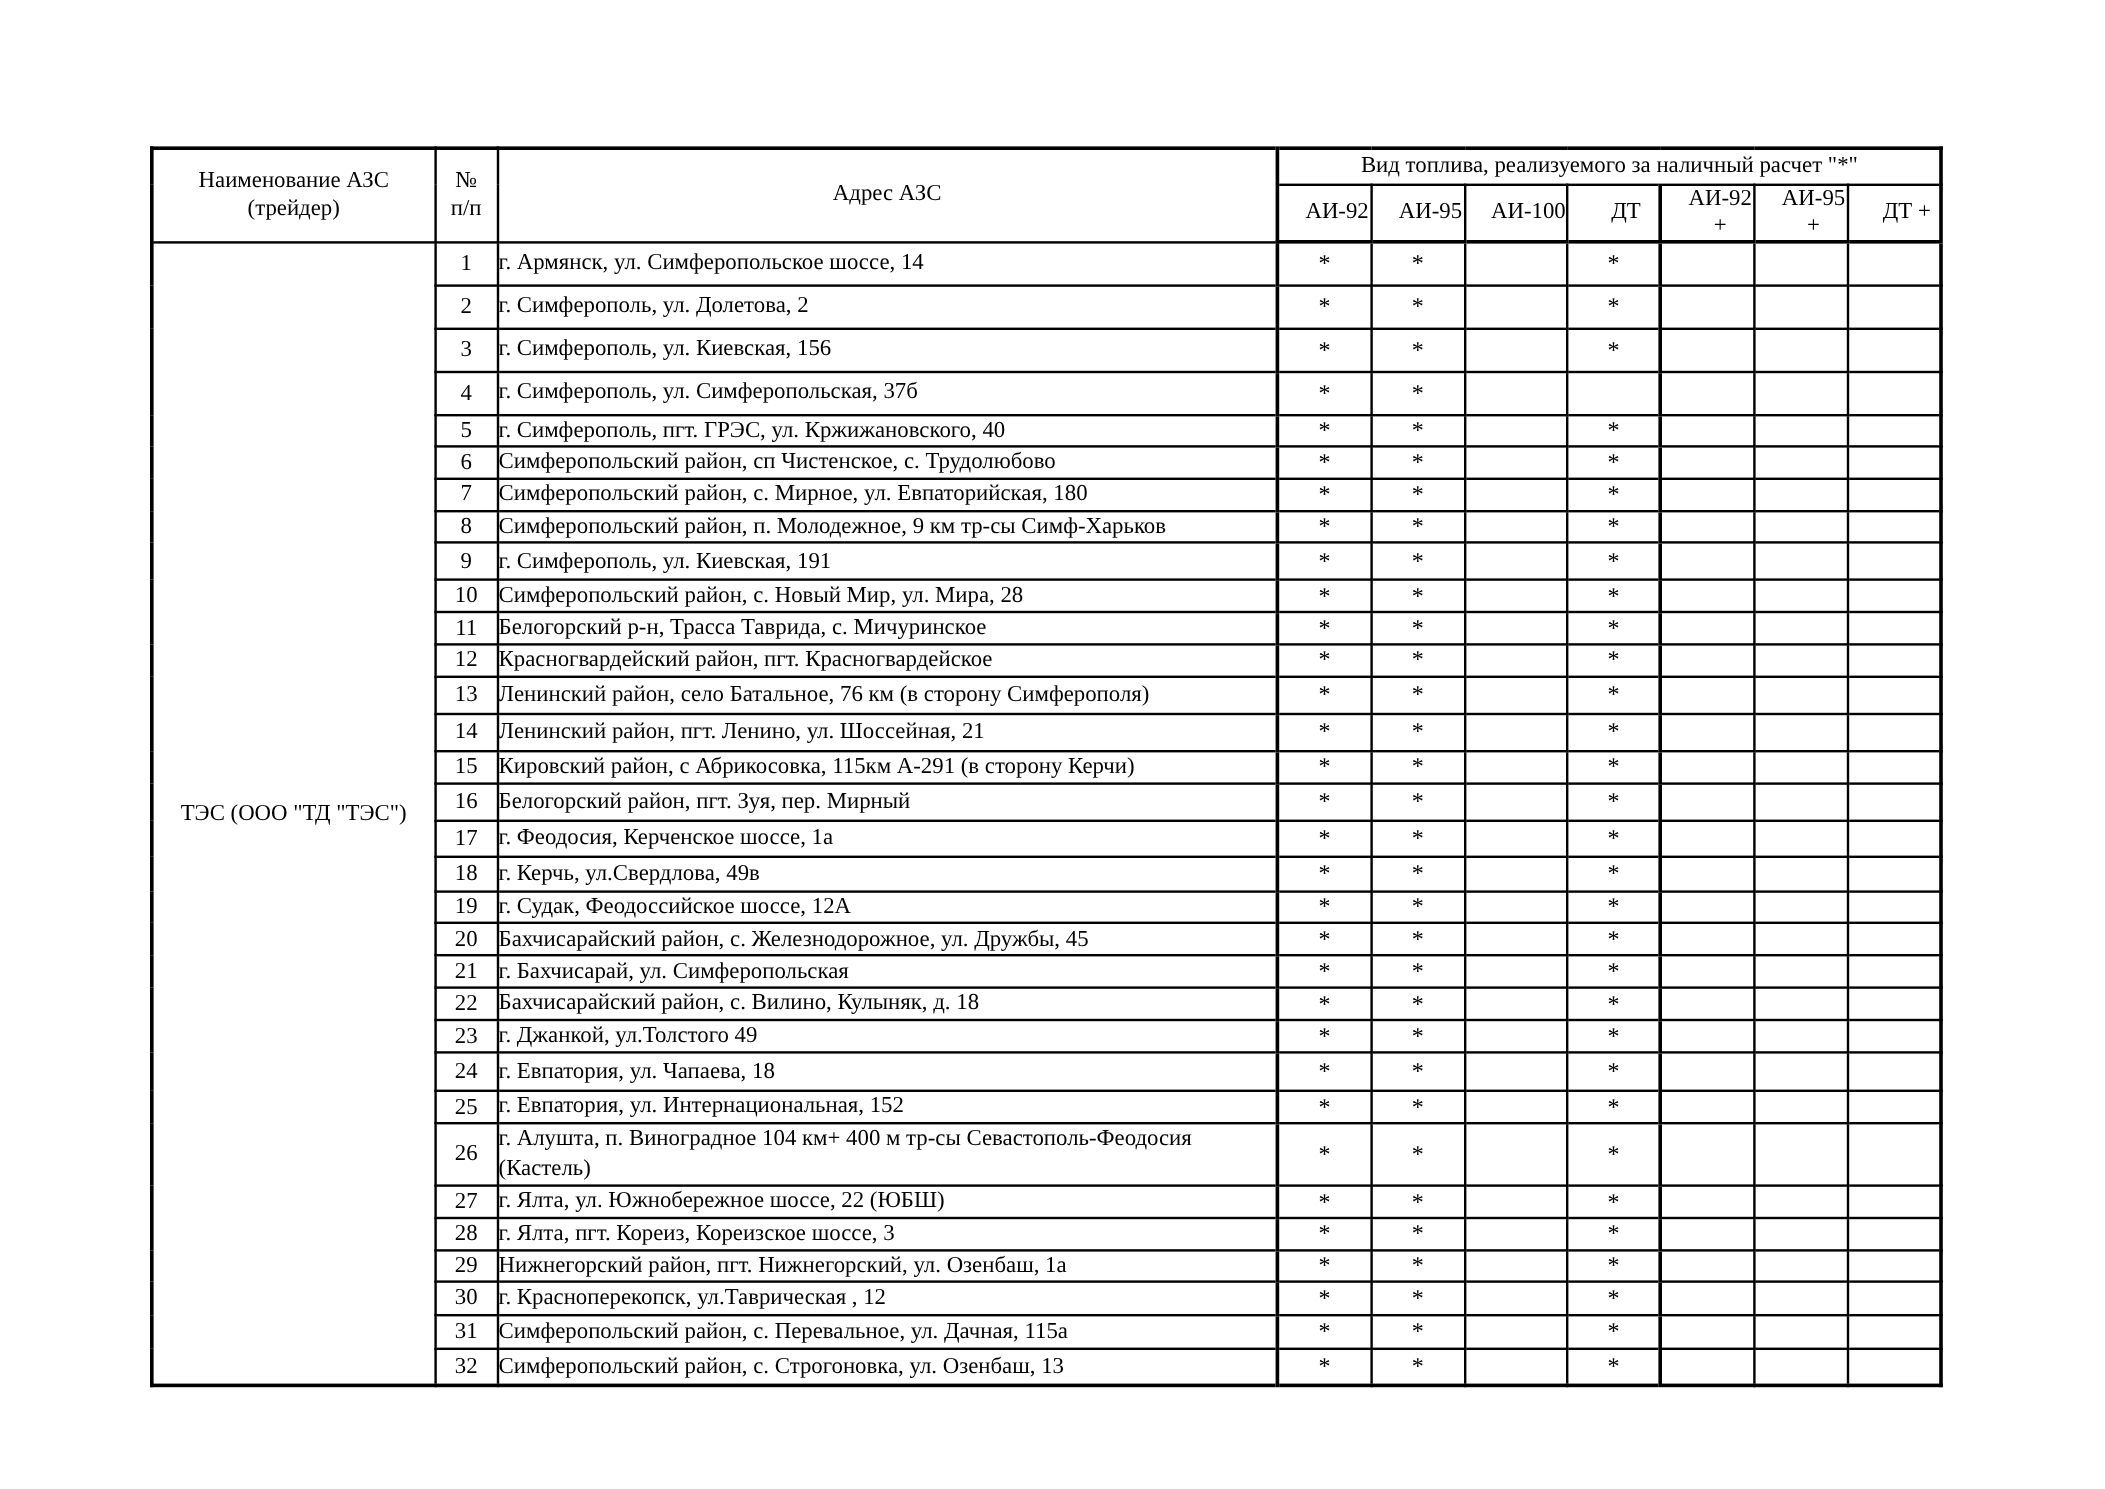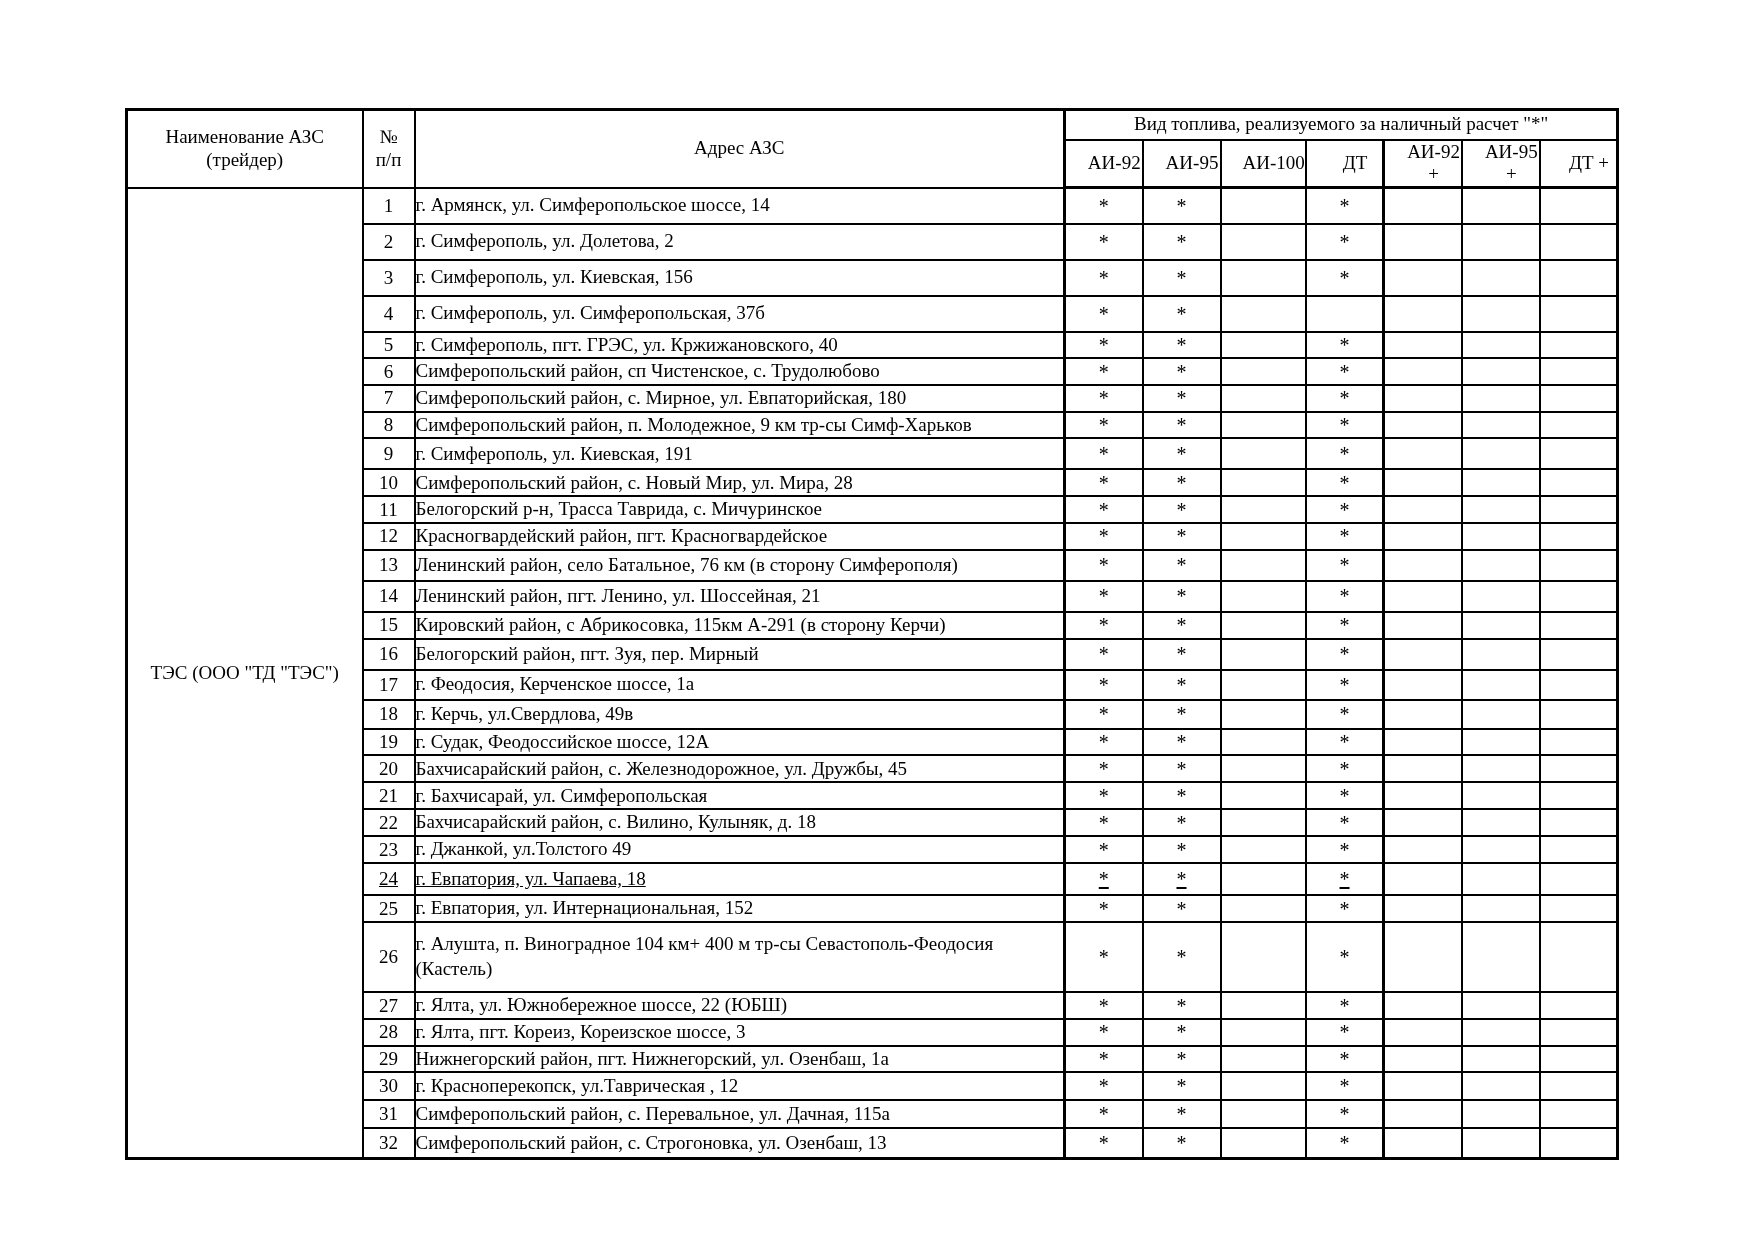--- a/index.html
+++ b/index.html
@@ -10,21 +10,21 @@
   body {
     width: 1754px;
     height: 1241px;
     position: relative;
     font-family: "Liberation Serif", serif;
     color: #000;
   }
   table.azs {
     position: absolute;
     left: 125px;
-    top: 108px;
+    top: 122px;
     border-collapse: collapse;
     table-layout: fixed;
     border: 3px solid #000;
     font-size: 19px;
   }
   .azs th, .azs td {
     border: 2px solid #000;
     padding: 0;
     font-weight: normal;
     vertical-align: middle;
@@ -339,21 +339,21 @@
         <td class="num-cell">23</td>
         <td class="addr-cell">г. Джанкой, ул.Толстого 49</td>
         <td class="mark-cell fuel-first">*</td>
         <td class="mark-cell">*</td>
         <td class="mark-cell"></td>
         <td class="mark-cell">*</td>
         <td class="mark-cell plus-first"></td>
         <td class="mark-cell"></td>
         <td class="mark-cell"></td>
       </tr>
-      <tr style="height: 32px; text-decoration: underline;">
+      <tr style="height: 32px;">
         <td class="num-cell">24</td>
         <td class="addr-cell">г. Евпатория, ул. Чапаева, 18</td>
         <td class="mark-cell fuel-first">*</td>
         <td class="mark-cell">*</td>
         <td class="mark-cell"></td>
         <td class="mark-cell">*</td>
         <td class="mark-cell plus-first"></td>
         <td class="mark-cell"></td>
         <td class="mark-cell"></td>
       </tr>
@@ -361,21 +361,21 @@
         <td class="num-cell">25</td>
         <td class="addr-cell">г. Евпатория, ул. Интернациональная, 152</td>
         <td class="mark-cell fuel-first">*</td>
         <td class="mark-cell">*</td>
         <td class="mark-cell"></td>
         <td class="mark-cell">*</td>
         <td class="mark-cell plus-first"></td>
         <td class="mark-cell"></td>
         <td class="mark-cell"></td>
       </tr>
-      <tr style="height: 70px;">
+      <tr style="height: 52px;">
         <td class="num-cell">26</td>
         <td class="addr-cell">г. Алушта, п. Виноградное 104 км+ 400 м тр-сы Севастополь-Феодосия (Кастель)</td>
         <td class="mark-cell fuel-first">*</td>
         <td class="mark-cell">*</td>
         <td class="mark-cell"></td>
         <td class="mark-cell">*</td>
         <td class="mark-cell plus-first"></td>
         <td class="mark-cell"></td>
         <td class="mark-cell"></td>
       </tr>

